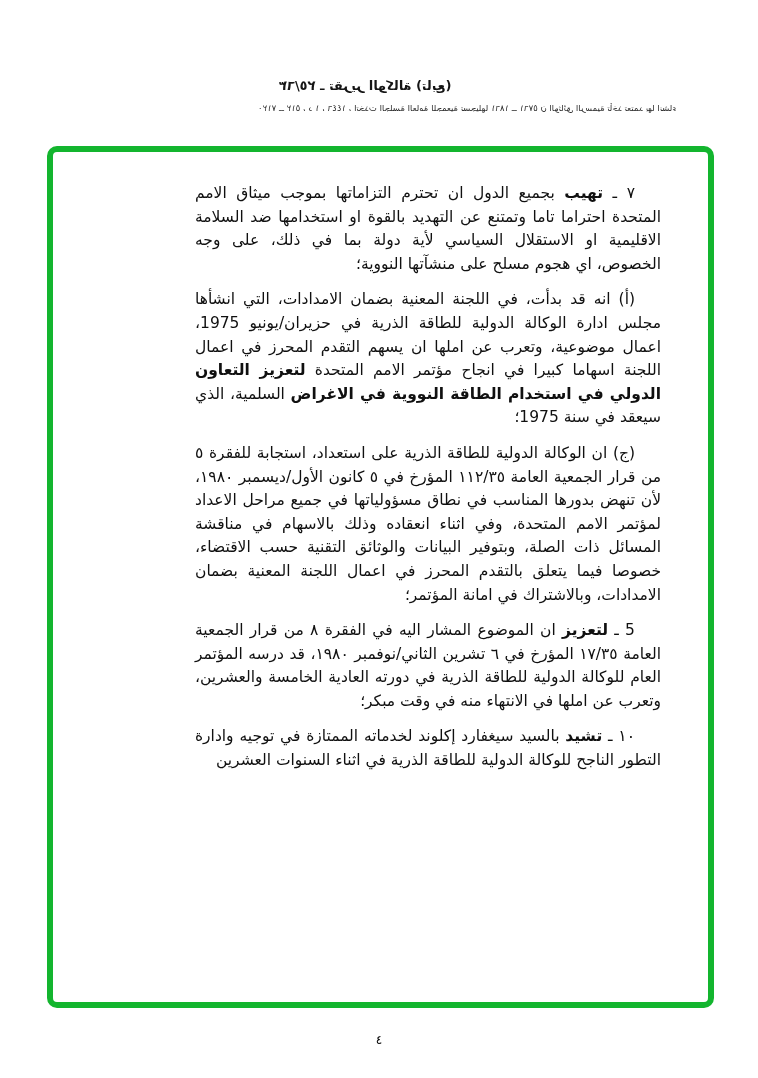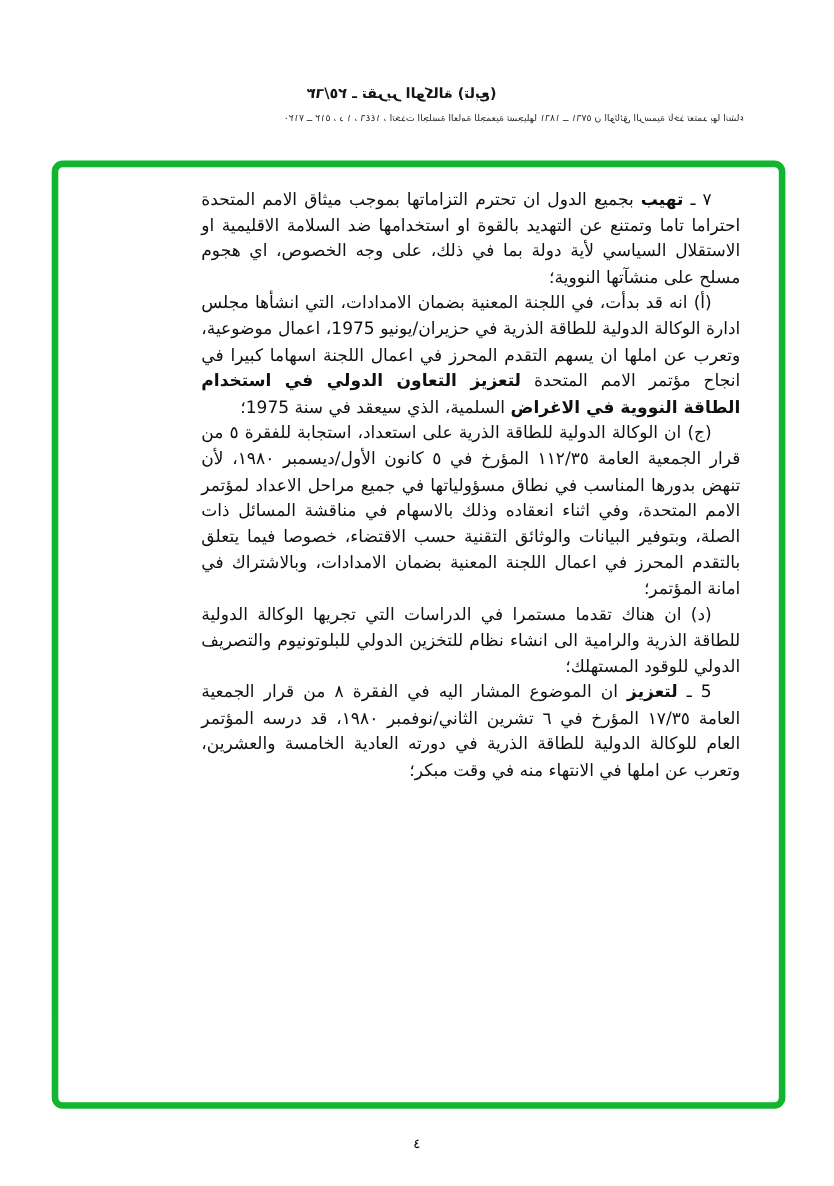--- a/index.html
+++ b/index.html
@@ -26,21 +26,21 @@
     position:absolute;left:47px;top:146px;width:667px;height:862px;
     box-sizing:border-box;border:6px solid #13b52e;border-radius:10px;
     background:transparent;
   }
   
   .textcol{
     position:absolute;left:183px;top:170px;width:490px;
     direction:rtl;text-align:justify;
     font-size:15.5px;line-height:23.6px;color:#101010;
   }
-  .textcol p{margin:0;padding:0;text-indent:26px;}
+  .textcol p{margin:12px;padding:0;text-indent:26px;}
   .textcol .b{font-weight:bold;}
   .pagenum{
     position:absolute;top:1033px;left:0;width:758px;text-align:center;
     font-size:12px;color:#000;
   }
 </style>
 </head>
 <body>
 
 <div class="page">
@@ -52,19 +52,19 @@
   <div class="h2">
     <span class="mir2">٧١٢٠ ــ ٥١٢ ، د ١ ، ١٤٤٦ ، اتخذت الجلسة العامة للجمعية تسجيلها ١٨٦١ ــ ٥٧٦١ ن الوثائق الرسمية تأخذ تعتمد بها انشاء</span>
   </div>
 
   <div class="frame" style="border-color: rgb(19, 181, 46);"></div>
 
   <div class="textcol">
       <p><span>٧ ـ </span><span class="b">تهيب</span><span> بجميع الدول ان تحترم التزاماتها بموجب ميثاق الامم المتحدة احتراما تاما وتمتنع عن التهديد بالقوة او استخدامها ضد السلامة الاقليمية او الاستقلال السياسي لأية دولة بما في ذلك، على وجه الخصوص، اي هجوم مسلح على منشآتها النووية؛</span></p>
       <p><span>(أ) انه قد بدأت، في اللجنة المعنية بضمان الامدادات، التي انشأها مجلس ادارة الوكالة الدولية للطاقة الذرية في حزيران/يونيو 1975، اعمال موضوعية، وتعرب عن املها ان يسهم التقدم المحرز في اعمال اللجنة اسهاما كبيرا في انجاح مؤتمر الامم المتحدة </span><span class="b">لتعزيز التعاون الدولي في استخدام الطاقة النووية في الاغراض</span><span> السلمية، الذي سيعقد في سنة 1975؛</span></p>
       <p><span>(ج) ان الوكالة الدولية للطاقة الذرية على استعداد، استجابة للفقرة ٥ من قرار الجمعية العامة ١١٢/٣٥ المؤرخ في ٥ كانون الأول/ديسمبر ١٩٨٠، لأن تنهض بدورها المناسب في نطاق مسؤولياتها في جميع مراحل الاعداد لمؤتمر الامم المتحدة، وفي اثناء انعقاده وذلك بالاسهام في مناقشة المسائل ذات الصلة، وبتوفير البيانات والوثائق التقنية حسب الاقتضاء، خصوصا فيما يتعلق بالتقدم المحرز في اعمال اللجنة المعنية بضمان الامدادات، وبالاشتراك في امانة المؤتمر؛</span></p>
-      <p><span>(د) ان هناك تقدما مستمرا في الدراسات التي تجريها الوكالة الدولية للطاقة الذرية والرامية الى انشاء نظام للتخزين الدولي للبلوتونيوم والتصريف الدولي للوقود المستهلك؛</span></p>
       <p><span>5 ـ </span><span class="b">لتعزيز</span><span> ان الموضوع المشار اليه في الفقرة ٨ من قرار الجمعية العامة ١٧/٣٥ المؤرخ في ٦ تشرين الثاني/نوفمبر ١٩٨٠، قد درسه المؤتمر العام للوكالة الدولية للطاقة الذرية في دورته العادية الخامسة والعشرين، وتعرب عن املها في الانتهاء منه في وقت مبكر؛</span></p>
+      <p><span>١٠ ـ </span><span class="b">تشيد</span><span> بالسيد سيغفارد إكلوند لخدماته الممتازة في توجيه وادارة التطور الناجح للوكالة الدولية للطاقة الذرية في اثناء السنوات العشرين</span></p>
     </div>
 
   <div class="pagenum">٤</div>
 
 </div>
 
 </body></html>

